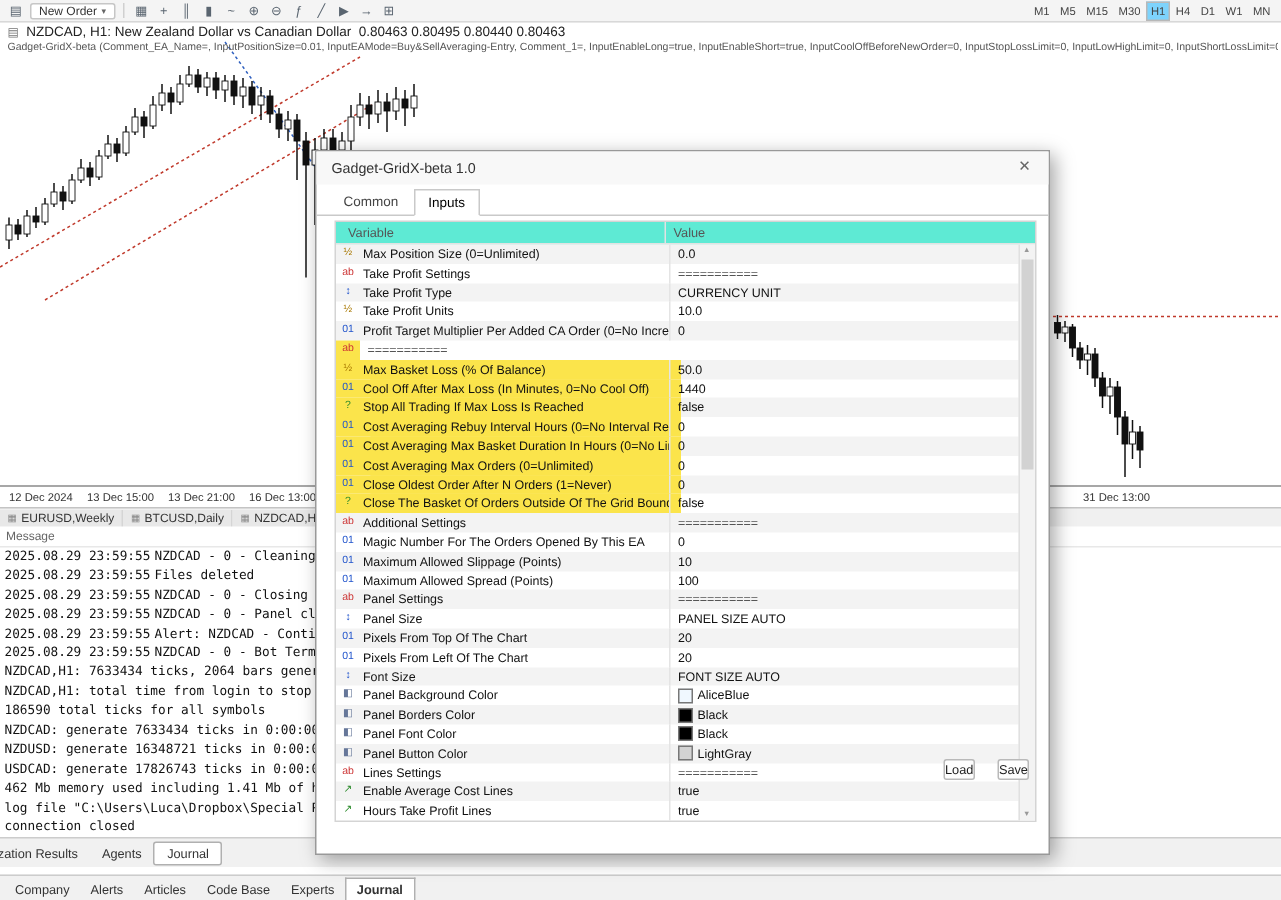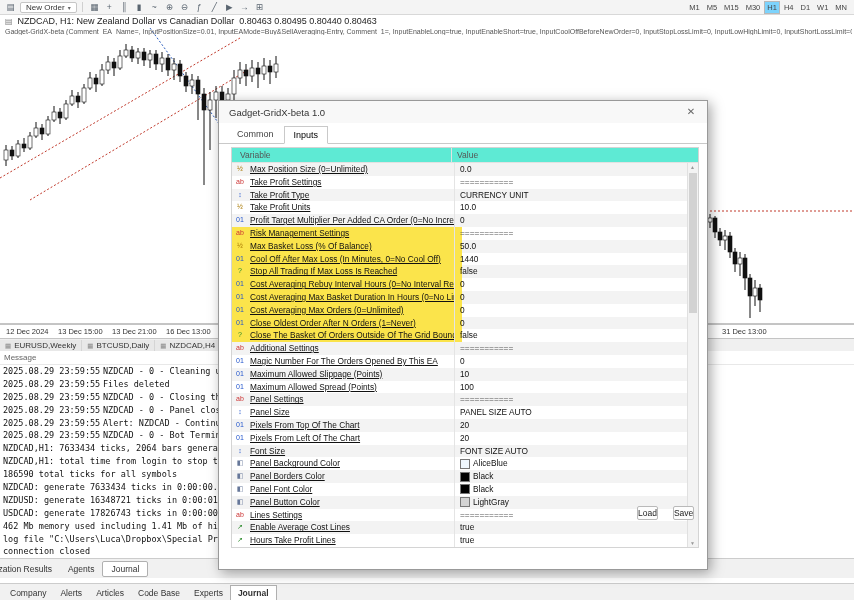--- a/index.html
+++ b/index.html
@@ -44,38 +44,38 @@
   .tester-tab{padding:2px 8px;white-space:nowrap;}
   .tester-tab:first-child{margin-left:-34px;}
   .tester-tab.active{background:#fff;border:1px solid #b0b0b0;border-radius:2px;}
   
   .toolbox-tabs{position:absolute;top:583px;left:0;right:0;height:17px;background:#f1f1f1;
     border-top:1px solid #ccc;display:flex;align-items:flex-end;z-index:3;font-size:8.5px;color:#333;padding-left:3px;}
   .toolbox-tab{height:15px;line-height:15px;padding:0 7px;white-space:nowrap;}
   .toolbox-tab.active{background:#fff;border:1px solid #b0b0b0;border-bottom:none;font-weight:bold;}
   
   .dialog{position:absolute;left:210px;top:100px;width:490px;height:470px;background:#fff;
-    border:1px solid #999;box-shadow:3px 3px 12px rgba(0,0,0,.35);z-index:10;box-sizing:border-box;margin-left:8px;}
+    border:1px solid #999;box-shadow:3px 3px 12px rgba(0,0,0,.35);z-index:10;box-sizing:border-box;}
   .dlg-title{height:22px;background:#f8f8f8;display:flex;align-items:center;padding-left:10px;
     font-size:9.5px;color:#333;}
   .dlg-close{margin-left:auto;width:32px;height:22px;line-height:22px;text-align:center;color:#666;font-size:10px;}
   .dlg-tabs{position:relative;height:20px;padding-left:8px;display:flex;align-items:flex-end;
     border-bottom:1px solid #c9c9c9;font-size:9px;}
   .dlg-tab{height:16px;line-height:16px;padding:0 9px;border:1px solid transparent;color:#444;}
   .dlg-tab.active{background:#fff;border-color:#c9c9c9;border-bottom-color:#fff;margin-bottom:-1px;color:#000;}
   .tbl{position:absolute;left:12px;top:46px;width:466px;border:1px solid #d4d4d4;background:#fff;}
   .tbl-head{display:flex;height:14px;line-height:14px;border-bottom:1px solid #e2e2e2;color:#555;
     background:#5eead4;font-size:8.5px;}
   .th-var{width:220px;padding-left:8px;border-right:1px solid #e2e2e2;box-sizing:border-box;}
   .th-val{flex:1;padding-left:5px;}
   .trow{display:flex;height:12.8px;line-height:12.8px;font-size:8.3px;}
   #tbl-rows .trow:nth-child(odd){background:#f3f3f3;}
   .tc-icon{width:16px;text-align:center;font-size:7px;flex:0 0 16px;}
   .tc-var{width:204px;flex:0 0 204px;border-right:1px solid #e4e4e4;padding-left:2px;
-    white-space:nowrap;overflow:hidden;color:#111;box-sizing:content-box;text-decoration:underline;}
+    white-space:nowrap;overflow:hidden;color:#111;box-sizing:content-box;}
   .tc-val{flex:1;padding-left:5px;white-space:nowrap;overflow:hidden;color:#111;
     display:flex;align-items:center;gap:3px;}
   .trow.hl .tc-icon,.trow.hl .tc-var{background:#fbe44b;}
   .trow.hl .tc-var{box-shadow:7px 0 0 #fbe44b;}
   .swatch{width:8px;height:8px;border:1px solid #777;display:inline-block;flex:0 0 8px;}
   .tbl-scroll{position:absolute;top:15px;right:0;bottom:0;width:10px;background:#f3f3f3;
     border-left:1px solid #e0e0e0;}
   .sb-arrow{position:absolute;left:0;width:9px;text-align:center;font-size:5px;color:#999;}
   .sb-arrow.up{top:1px;} .sb-arrow.down{bottom:1px;}
   .thumb{position:absolute;top:10px;left:1px;width:8px;height:140px;background:#d2d2d2;}
@@ -360,21 +360,20 @@
         </div>
         <div class="trow">
           <span class="tc-icon" style="color: rgb(34, 85, 204);">01</span>
           <span class="tc-var">Profit Target Multiplier Per Added CA Order (0=No Incre...</span>
           <div class="tc-val">
             <span>0</span>
           </div>
         </div>
         <div class="trow hl">
           <span class="tc-icon" style="color: rgb(204, 51, 51);">ab</span>
-          <span class="tc-var">Risk Management Settings</span>
           <div class="tc-val">
             <span style="color: rgb(85, 85, 85);">===========</span>
           </div>
         </div>
         <div class="trow hl">
           <span class="tc-icon" style="color: rgb(168, 120, 0);">½</span>
           <span class="tc-var">Max Basket Loss (% Of Balance)</span>
           <div class="tc-val">
             <span>50.0</span>
           </div>

